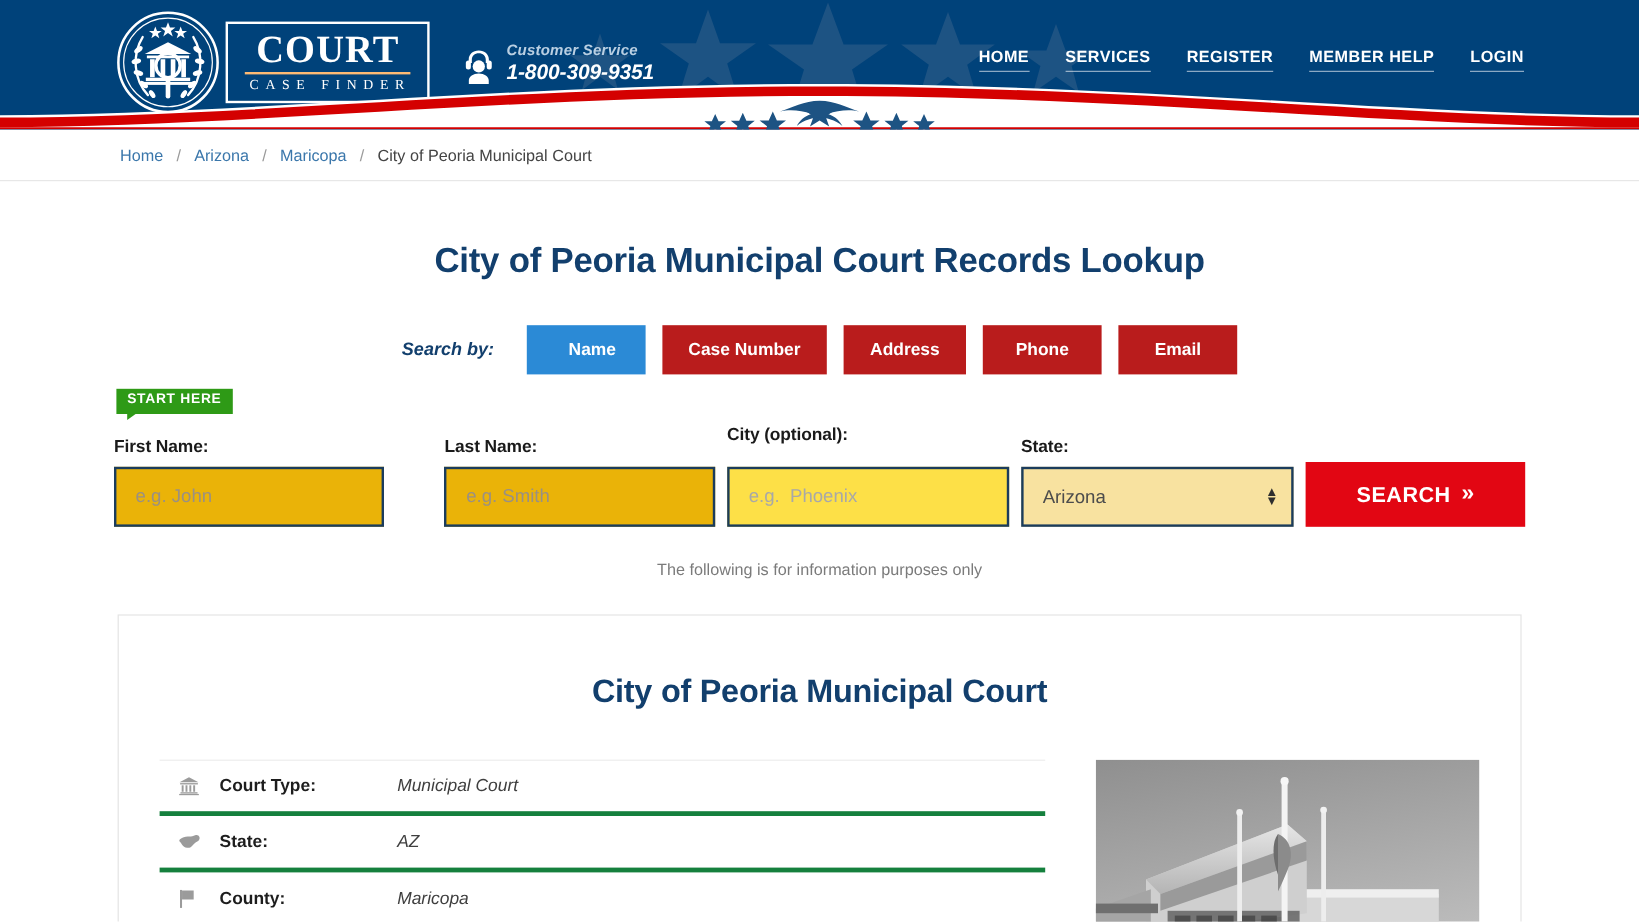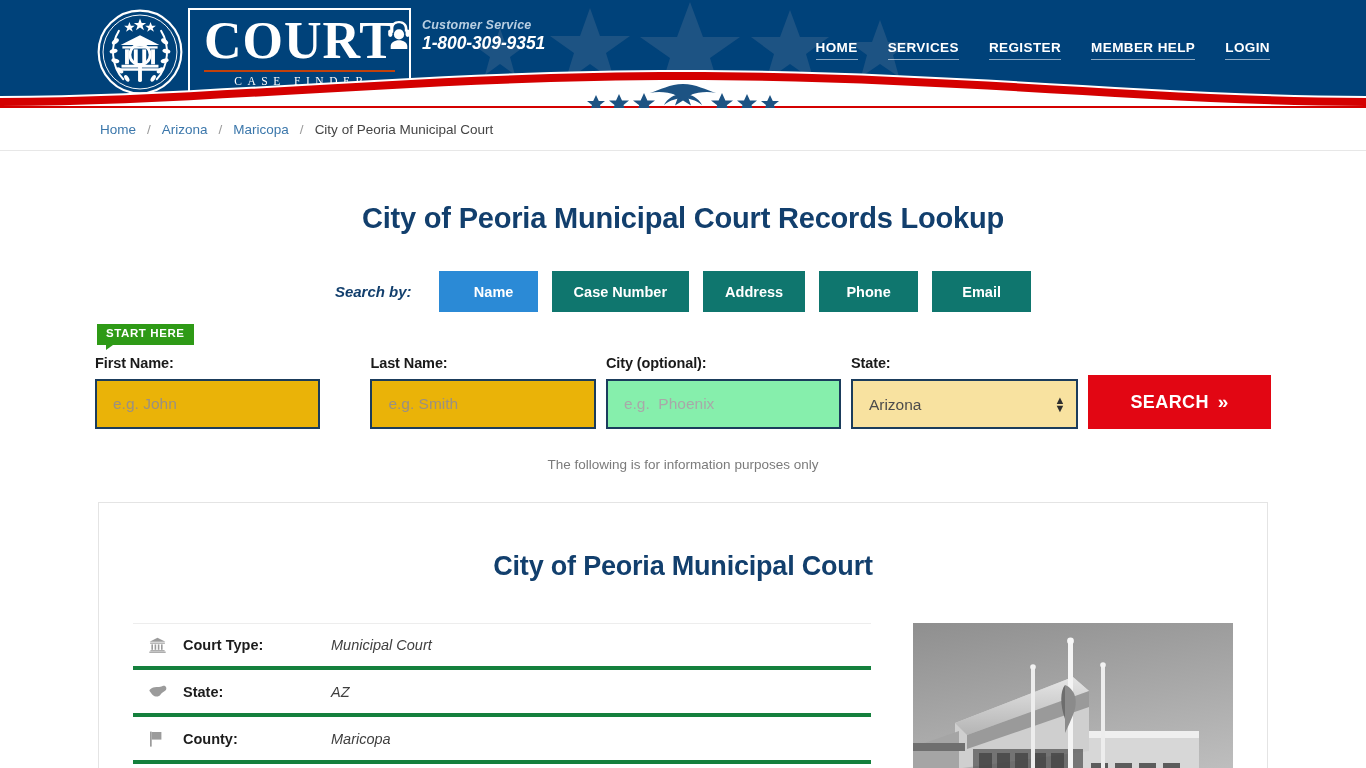--- a/index.html
+++ b/index.html
@@ -44,43 +44,43 @@
   .logo-text {
     margin-left: 4px;
     border: 2px solid #ffffff;
     padding: 5px 14px 6px 14px;
     color: #ffffff;
     text-align: center;
     line-height: 1;
   }
   .logo-word {
     font-family: "Liberation Serif", serif;
-    font-size: 52px;
+    font-size: 32px;
     font-weight: 700;
     letter-spacing: 1px;
     display: block;
     padding-bottom: 3px;
-    border-bottom: 2px solid #c2410c;
+    border-bottom: 2px solid #fdba74;
   }
   .logo-sub {
     display: block;
     font-family: "Liberation Serif", serif;
     font-size: 11.5px;
     letter-spacing: 5.5px;
     padding-top: 4px;
     padding-left: 4px;
     font-weight: 400;
   }
 
   
   .cs-block {
     position: absolute;
-    left: 385px; top: 19px;
-    display: flex;
-    align-items: flex-start;
+    left: 385px; top: 36px;
+    display: flex;
+    align-items: flex-end;
     gap: 9px;
   }
   .cs-icon { width: 28px; height: 30px; display:block; }
   .cs-lines { line-height: 1.05; }
   .cs-label {
     display: block;
     color: #b9cfe2;
     font-size: 12.5px;
     font-style: italic;
     font-weight: 700;
@@ -169,21 +169,21 @@
     color: #123f6d;
     font-size: 15px;
     font-style: italic;
     font-weight: 700;
     margin-right: 13px;
   }
   .tab {
     height: 41px;
     min-width: 99px;
     padding: 0 22px;
-    background: #0f766e;
+    background: #b91c1c;
     color: #ffffff;
     font-size: 14.5px;
     font-weight: 700;
     display: flex;
     align-items: center;
     justify-content: center;
     border: none;
     cursor: pointer;
     font-family: "Liberation Sans", sans-serif;
   }
@@ -241,21 +241,21 @@
     width: 100%;
     border: 2px solid #1b3c5c;
     background: #eab308;
     font-size: 15.5px;
     color: #4f4f4f;
     padding: 0 16px;
     font-family: "Liberation Sans", sans-serif;
     outline: none;
   }
   .inp::placeholder { color: #9a9083; opacity: 1; }
-  .inp.white { background: #86efac; }
+  .inp.white { background: #fde047; margin-top: 10px; }
   .inp.white::placeholder { color: #a8a8a8; }
 
   .sel-wrap { position: relative; width: 100%; }
   .sel {
     height: 50px;
     width: 100%;
     border: 2px solid #1b3c5c;
     background: #f8e2a0;
     font-size: 15.5px;
     color: #4c4c4c;

